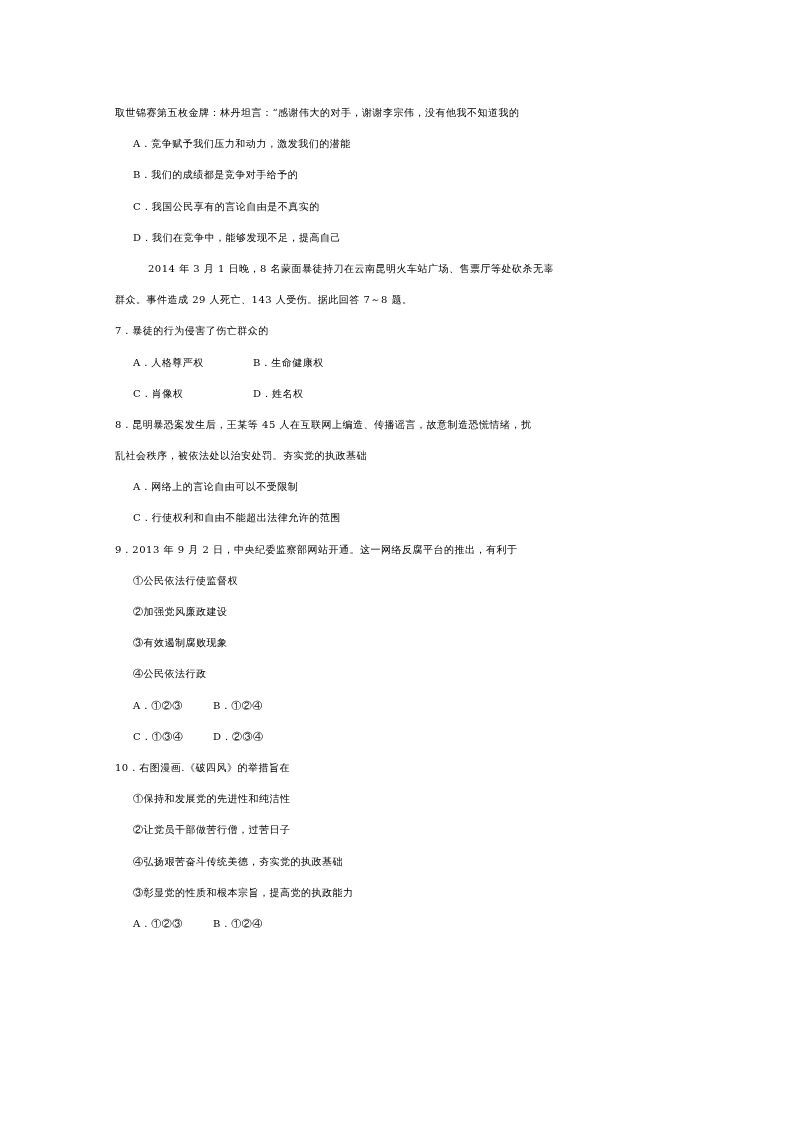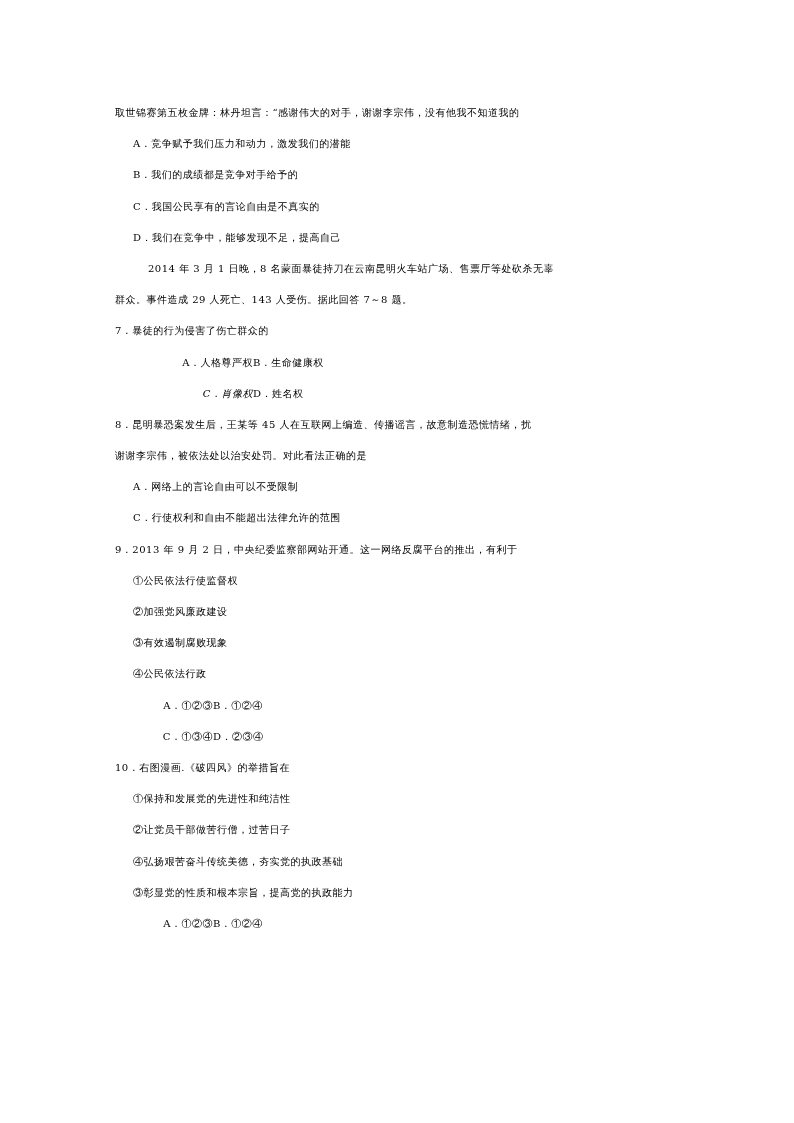--- a/index.html
+++ b/index.html
@@ -26,39 +26,39 @@
     font-size: 10px;
     line-height: 31.2px;
     height: 31.2px;
     white-space: nowrap;
     color: #000000;
     letter-spacing: 0.5px;
   }
   .ind0 { padding-left: 0; }
   .ind1 { padding-left: 18px; }
   .ind2 { padding-left: 33px; }
-  .col1 { display: inline-block; text-align: right; }
+  .col1 { display: inline-block; }
 </style>
 </head>
 <body>
 
 <div class="page">
   <div class="content" id="exam-body">
       <div class="line ind0">取世锦赛第五枚金牌：林丹坦言：“感谢伟大的对手，谢谢李宗伟，没有他我不知道我的</div>
       <div class="line ind1">A．竞争赋予我们压力和动力，激发我们的潜能</div>
       <div class="line ind1">B．我们的成绩都是竞争对手给予的</div>
       <div class="line ind1">C．我国公民享有的言论自由是不真实的</div>
       <div class="line ind1">D．我们在竞争中，能够发现不足，提高自己</div>
       <div class="line ind2">2014 年 3 月 1 日晚，8 名蒙面暴徒持刀在云南昆明火车站广场、售票厅等处砍杀无辜</div>
       <div class="line ind0">群众。事件造成 29 人死亡、143 人受伤。据此回答 7～8 题。</div>
       <div class="line ind0">7．暴徒的行为侵害了伤亡群众的</div>
       <div class="line ind1"><span class="col1" style="width: 120px;">A．人格尊严权</span><span>B．生命健康权</span></div>
-      <div class="line ind1"><span class="col1" style="width: 120px; font-style: italic;">C．肖像权</span><span>D．姓名权</span></div>
+      <div class="line ind1"><span class="col1" style="width: 120px;">C．肖像权</span><span>D．姓名权</span></div>
       <div class="line ind0">8．昆明暴恐案发生后，王某等 45 人在互联网上编造、传播谣言，故意制造恐慌情绪，扰</div>
-      <div class="line ind0">谢谢李宗伟，被依法处以治安处罚。对此看法正确的是</div>
+      <div class="line ind0">乱社会秩序，被依法处以治安处罚。夯实党的执政基础</div>
       <div class="line ind1">A．网络上的言论自由可以不受限制</div>
       <div class="line ind1">C．行使权利和自由不能超出法律允许的范围</div>
       <div class="line ind0">9．2013 年 9 月 2 日，中央纪委监察部网站开通。这一网络反腐平台的推出，有利于</div>
       <div class="line ind1">①公民依法行使监督权</div>
       <div class="line ind1">②加强党风廉政建设</div>
       <div class="line ind1">③有效遏制腐败现象</div>
       <div class="line ind1">④公民依法行政</div>
       <div class="line ind1"><span class="col1" style="width: 80px;">A．①②③</span><span>B．①②④</span></div>
       <div class="line ind1"><span class="col1" style="width: 80px;">C．①③④</span><span>D．②③④</span></div>
       <div class="line ind0">10．右图漫画.《破四风》的举措旨在</div>

